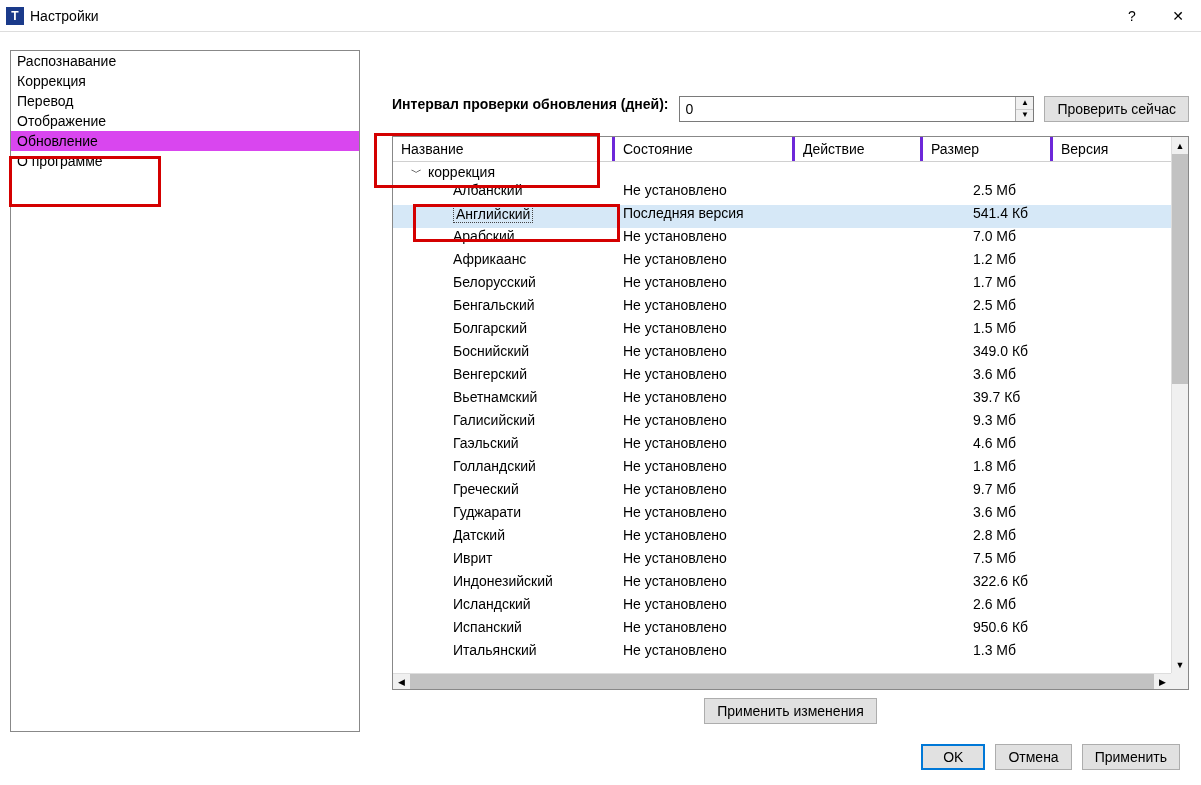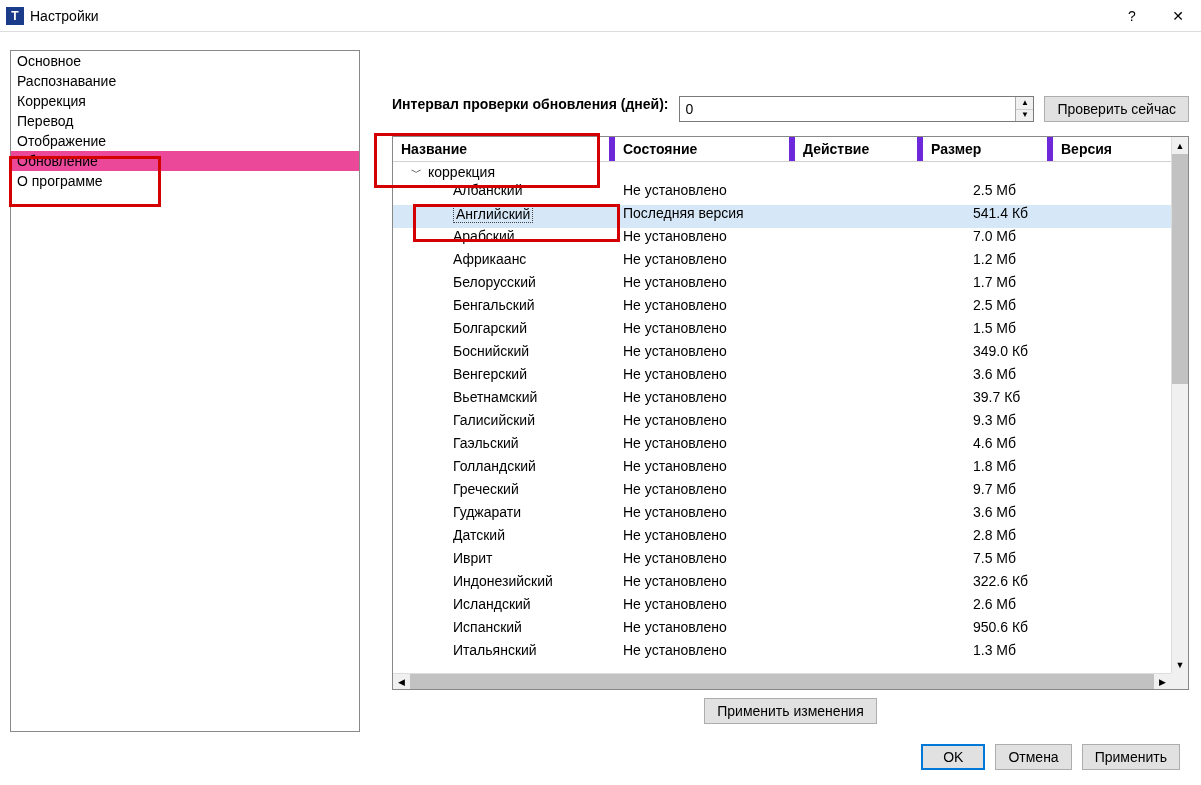--- a/index.html
+++ b/index.html
@@ -45,21 +45,21 @@
     width: 350px;
     height: 682px;
     border: 1px solid #888;
     background: #fff;
   }
   .sidebar-item {
     padding: 2px 6px;
     cursor: default;
   }
   .sidebar-item.selected {
-    background: #ec4899;
+    background: #d946ef;
   }
   .content {
     flex: 1;
     padding: 18px 12px 0 32px;
     display: flex;
     flex-direction: column;
   }
   .toprow {
     display: flex;
     align-items: flex-start;
@@ -113,22 +113,21 @@
     overflow: hidden;
   }
   .tree-header {
     display: flex;
     border-bottom: 1px solid #d0d0d0;
     background: #fff;
     font-weight: normal;
   }
   .tree-header .col {
     padding: 4px 8px;
-    border-right: 6px solid #6d28d9;
-    font-weight: bold;
+    border-right: 3px solid #6d28d9;
   }
   .col-name { width: 222px; }
   .col-state { width: 180px; }
   .col-action { width: 128px; }
   .col-size { width: 130px; }
   .col-version { flex: 1; }
   .tree-body {
     flex: 1;
     overflow: hidden;
     position: relative;
@@ -233,21 +232,20 @@
   <div class="app-icon">T</div>
   <div class="title">Настройки</div>
   <div class="spacer"></div>
   <div class="titlebar-btn">?</div>
   <div class="titlebar-btn">✕</div>
 </div>
 
 <div class="main">
   <div class="sidebar-wrap">
     <div class="sidebar" id="sidebar">
-        <div class="sidebar-item">Основное</div>
         <div class="sidebar-item">Распознавание</div>
         <div class="sidebar-item">Коррекция</div>
         <div class="sidebar-item">Перевод</div>
         <div class="sidebar-item">Отображение</div>
         <div class="sidebar-item selected">Обновление</div>
         <div class="sidebar-item">О программе</div>
       </div>
   </div>
   <div class="content">
     <div class="toprow">

